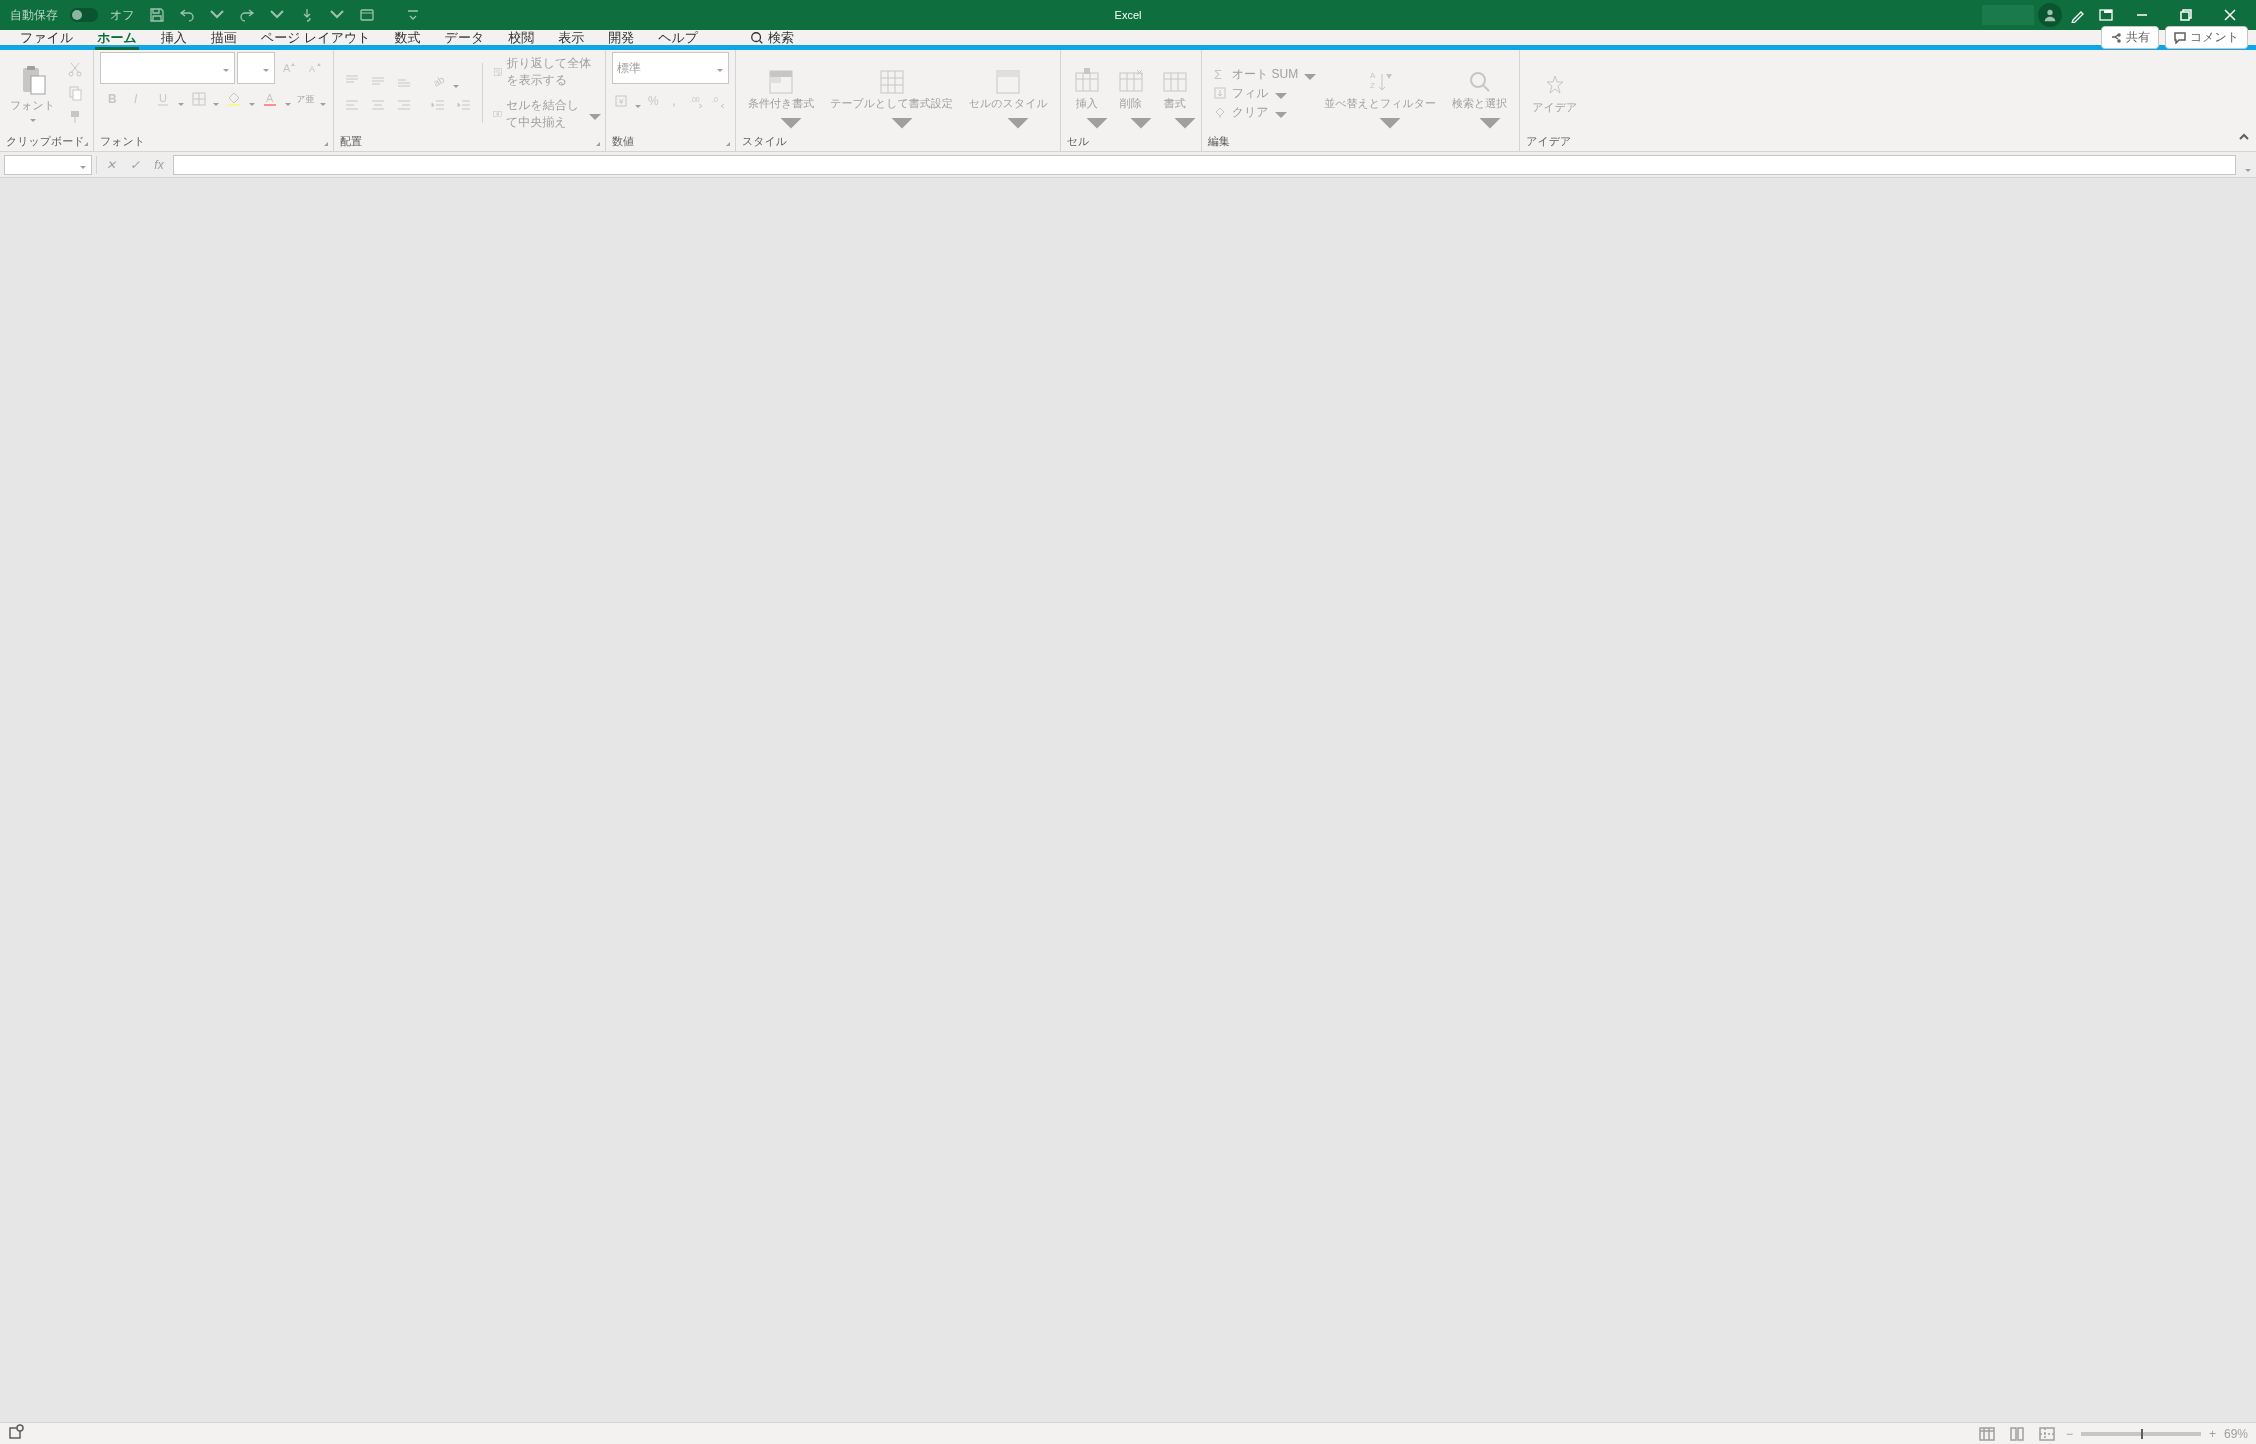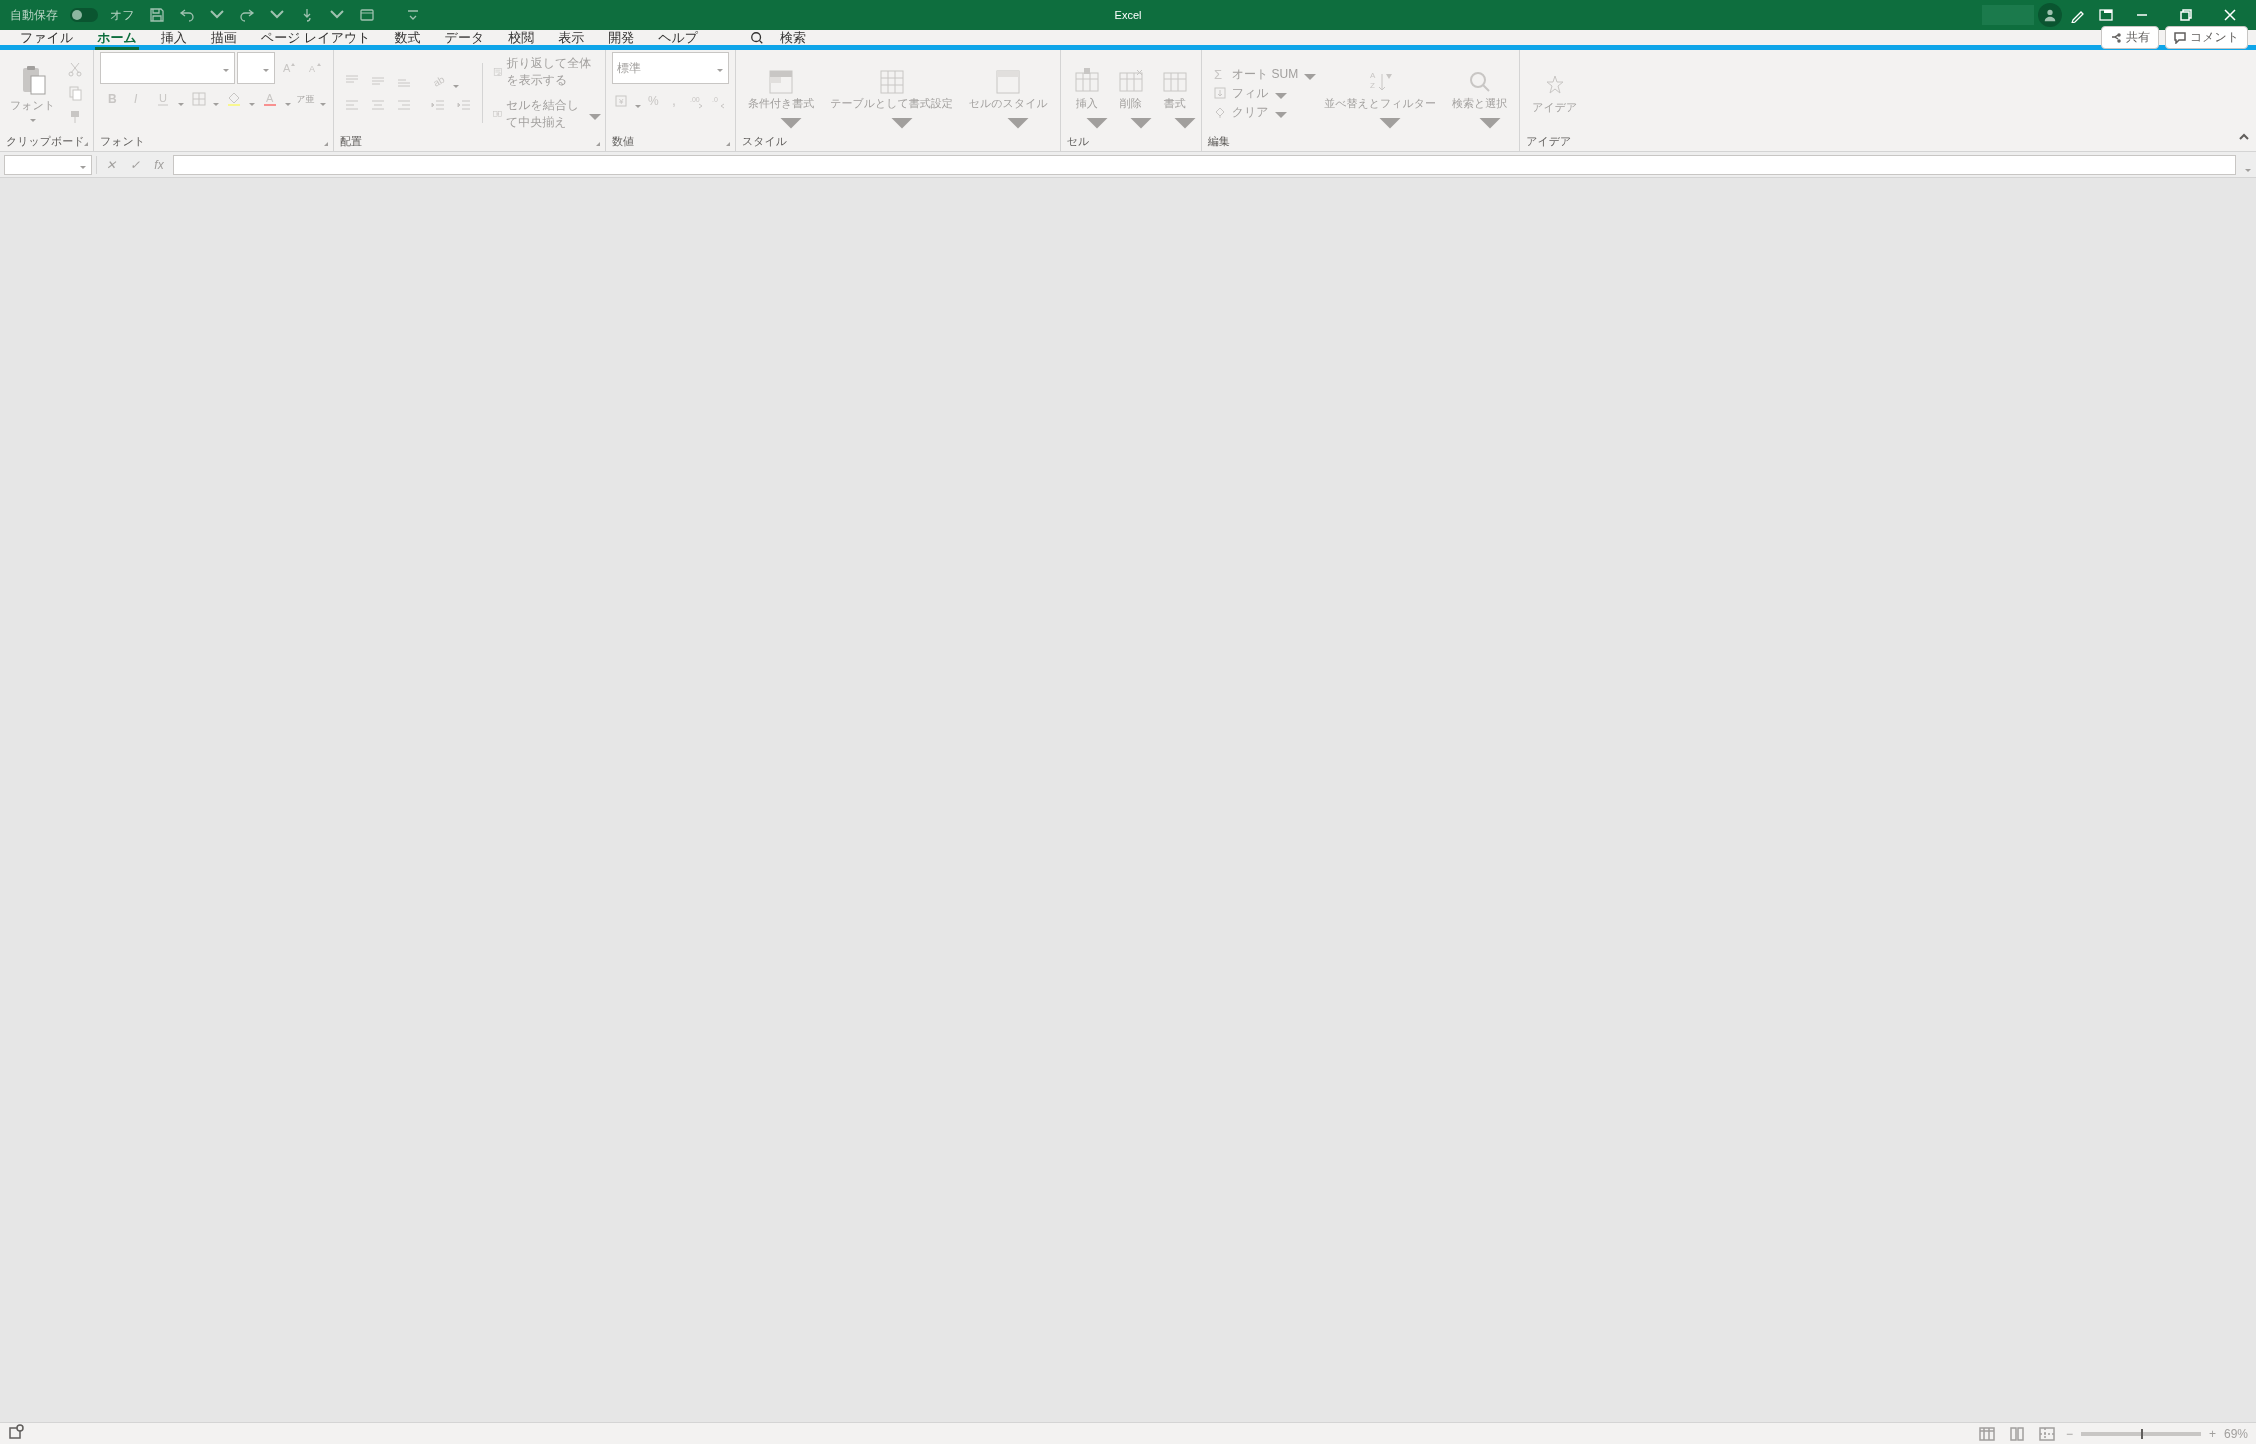--- a/index.html
+++ b/index.html
@@ -19,21 +19,21 @@
 .avatar { width: 24px; height: 24px; border-radius: 50%; background: #0a5530; display: flex; align-items: center; justify-content: center; }
 .avatar svg { width: 14px; height: 14px; fill: #9fc2b0; }
 .win-btn { width: 40px; height: 30px; display: flex; align-items: center; justify-content: center; color: #ffffff; }
 .win-btn svg { width: 12px; height: 12px; stroke: #ffffff; stroke-width: 1.5; fill: none; }
 
 
 .tab-strip { background: #f3f2f1; height: 20px; display: flex; align-items: center; padding: 0 8px; border-bottom: 5px solid #0ea5e9; position: relative; }
 .tab { padding: 0 12px; font-size: 13px; color: #323130; height: 30px; display: flex; align-items: center; position: relative; }
 .tab.active { color: #0e6e3e; font-weight: 600; }
 .tab.active::after { content: ""; position: absolute; bottom: 3px; left: 10px; right: 10px; height: 3px; background: #0e6e3e; }
-.search-help { display: flex; align-items: center; gap: 16px; margin-left: 40px; color: #323130; font-size: 13px; }
+.search-help { display: flex; align-items: center; gap: 4px; margin-left: 40px; color: #323130; font-size: 13px; }
 .search-help svg { width: 14px; height: 14px; stroke: #323130; fill: none; stroke-width: 1.5; }
 .tab-strip-right { margin-left: auto; display: flex; gap: 6px; }
 .ts-btn { border: 1px solid #c8c6c4; background: #ffffff; padding: 2px 8px; font-size: 12px; color: #605e5c; display: flex; align-items: center; gap: 4px; border-radius: 4px; }
 .ts-btn svg { width: 12px; height: 12px; stroke: #605e5c; fill: none; stroke-width: 1.5; }
 
 
 .ribbon { background: #f3f2f1; height: 102px; display: flex; border-bottom: 1px solid #d4d4d4; position: relative; }
 .r-group { border-right: 1px solid #d4d4d4; display: flex; flex-direction: column; padding: 2px 6px 0 6px; height: 100%; position: relative; }
 .r-group-body { flex: 1; display: flex; align-items: center; gap: 4px; }
 .r-group-label { font-size: 11px; color: #605e5c; text-align: left; padding-bottom: 2px; }

